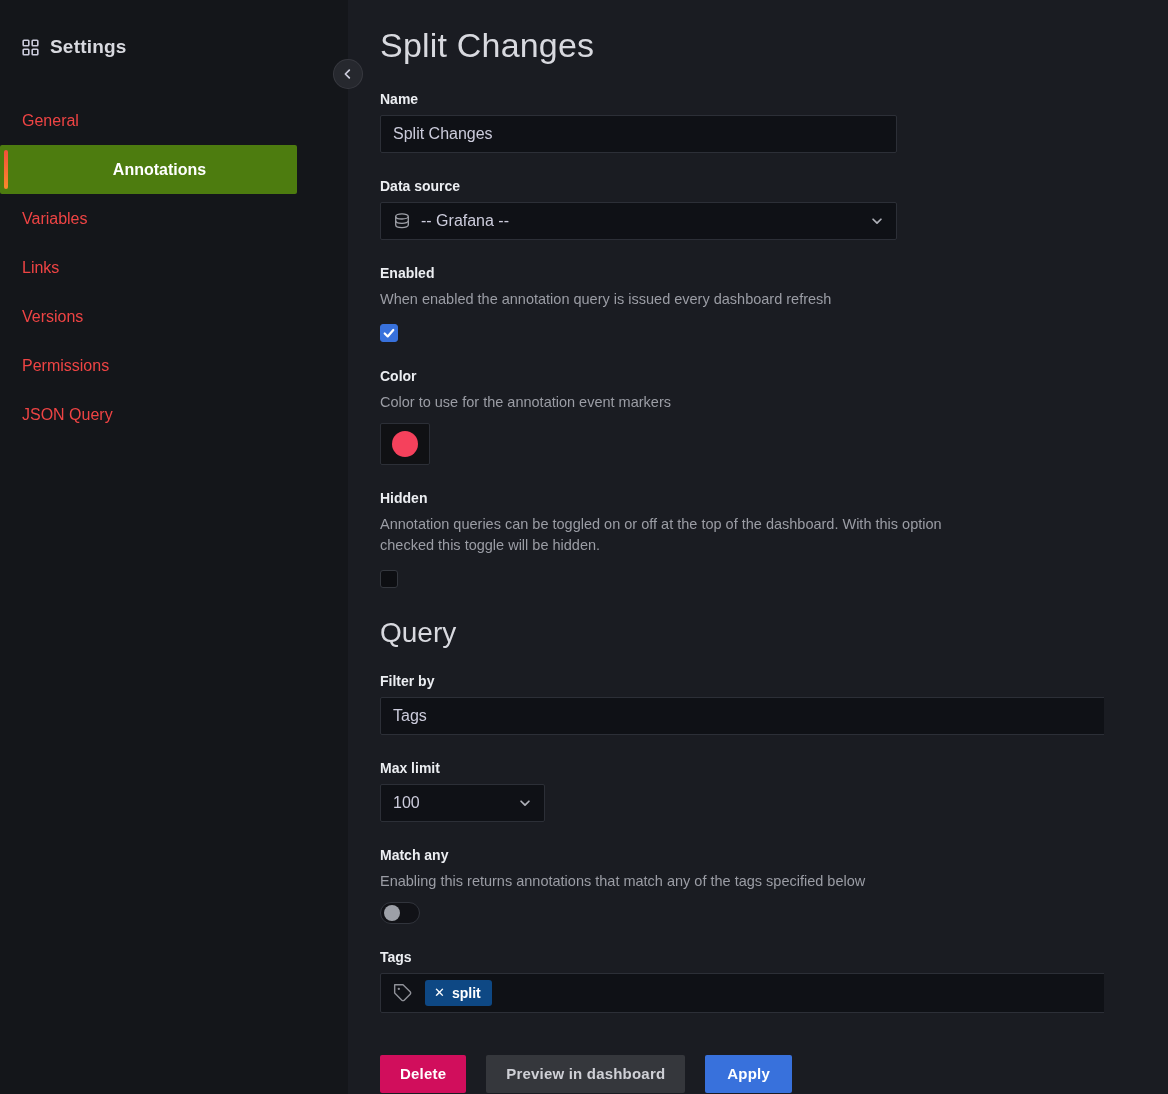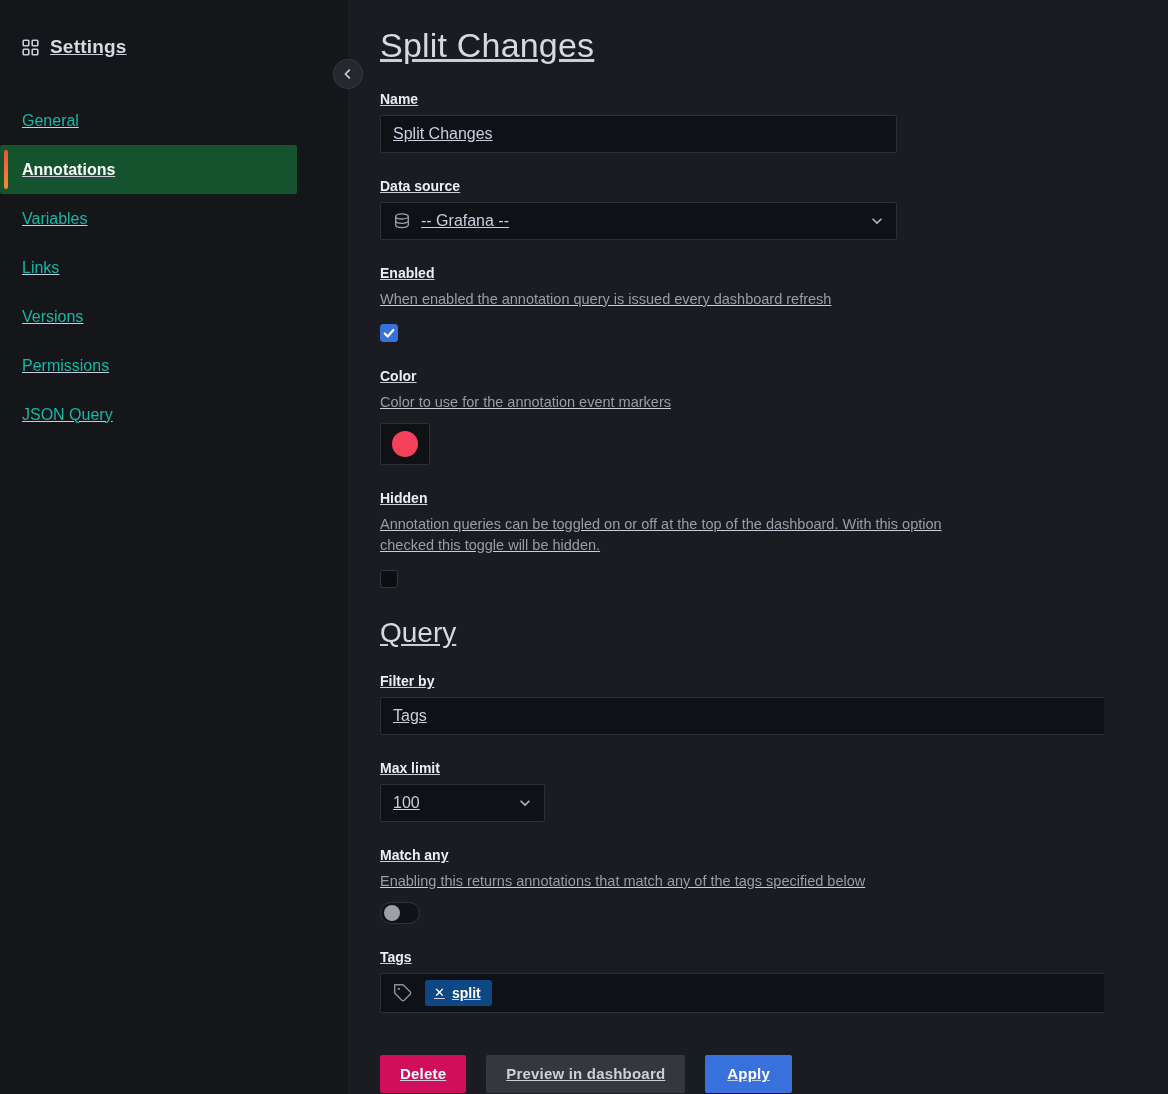--- a/index.html
+++ b/index.html
@@ -1,28 +1,28 @@
 <!DOCTYPE html>
 <html><head>
 <meta charset="utf-8">
 <style>
   * { margin:0; padding:0; box-sizing:border-box; }
   html,body { width:1168px; height:1094px; }
   body { font-family:"Liberation Sans", sans-serif; background:#1a1c22; color:#ccccdc; }
-  .app { position:relative; width:1104px; height:1094px; display:flex; overflow:hidden;text-decoration:underline; }
+  .app { position:relative; width:1104px; height:1094px; display:flex; overflow:hidden; }
 
   
   .sidebar { width:348px; min-width:348px; height:100%; background:#14161a; padding-top:36px; }
   .sb-header { display:flex; align-items:center; gap:11px; padding-left:22px; }
   .sb-title { font-size:19px; font-weight:700; color:#d8d9df; letter-spacing:.2px; }
   .apps-icon svg { display:block; }
   nav { margin-top:38px; }
   .nav-item { position:relative; width:297px; height:49px; display:flex; align-items:center;
-              padding-left:22px; font-size:16px; color:#14b8a6; cursor:pointer; border-radius:2px; }
-  .nav-item.active { background:#14532d; color:#ffffff; font-weight:700; }
+              padding-left:22px; font-size:16px; color:#ef4444; cursor:pointer; border-radius:2px; }
+  .nav-item.active { background:#4d7c0f; color:#ffffff; font-weight:700;justify-content:center; }
   .nav-item .accent { position:absolute; left:4px; top:5px; bottom:5px; width:4px; border-radius:2px;
               background:linear-gradient(180deg,#f5503a 0%,#f98a2b 100%); }
 
   
   .collapse-btn { position:absolute; left:333px; top:59px; width:30px; height:30px; border-radius:50%;
               background:#26282e; border:1px solid rgba(204,204,220,.10); color:#ccccdc;
               display:flex; align-items:center; justify-content:center; cursor:pointer; z-index:5; }
 
   
   main { flex:1; padding:26px 13px 0 32px; }

